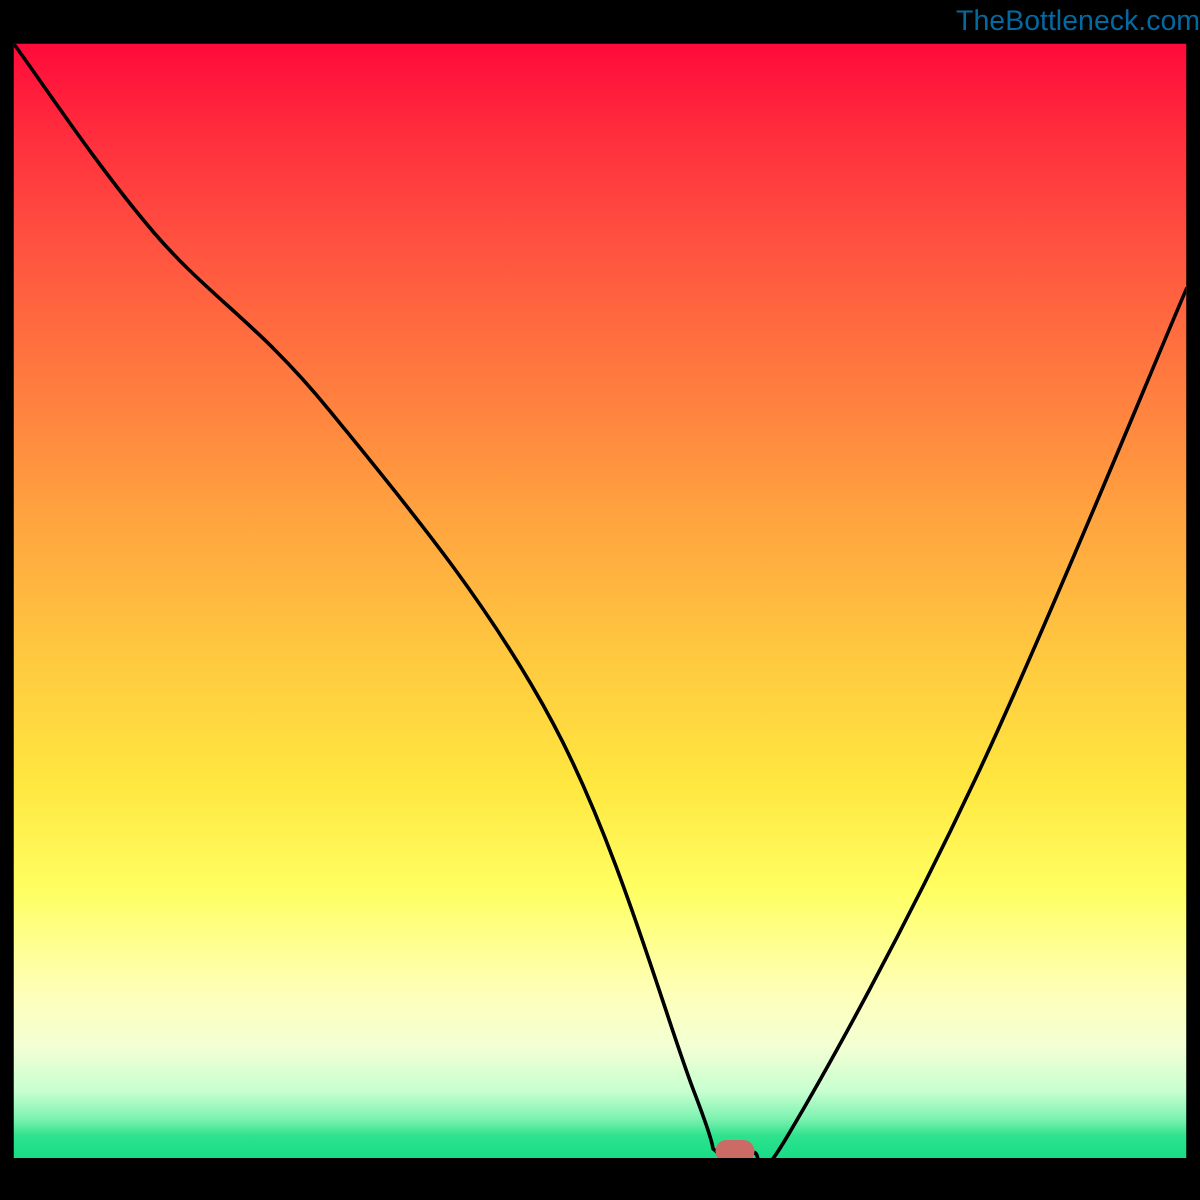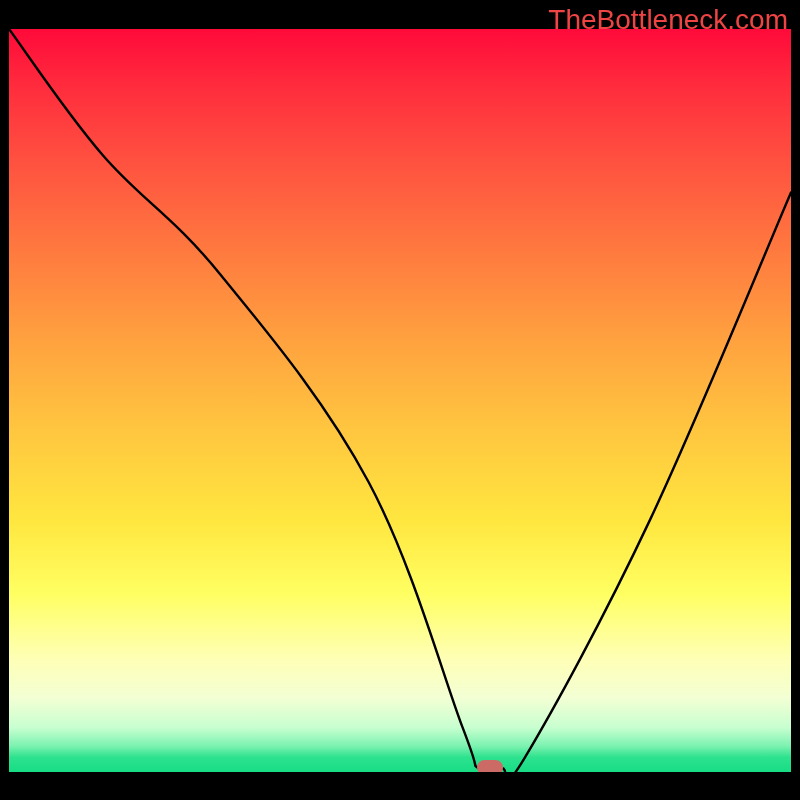--- a/index.html
+++ b/index.html
@@ -7,23 +7,23 @@
     padding: 0;
     width: 800px;
     height: 800px;
     background: #000;
     position: relative;
     font-family: Arial, Helvetica, sans-serif;
   }
   .watermark {
     position: absolute;
     top: 4px;
-    right: 12px;
-    color: #ef4444;
-    font-size: 28px;
+    right: 0;
+    color: #0369a1;
+    font-size: 19px;
     font-weight: 500;
     z-index: 10;
   }
   .plot-area {
     position: absolute;
     top: 29px;
     left: 9px;
     width: 782px;
     height: 743px;
     overflow: hidden;

